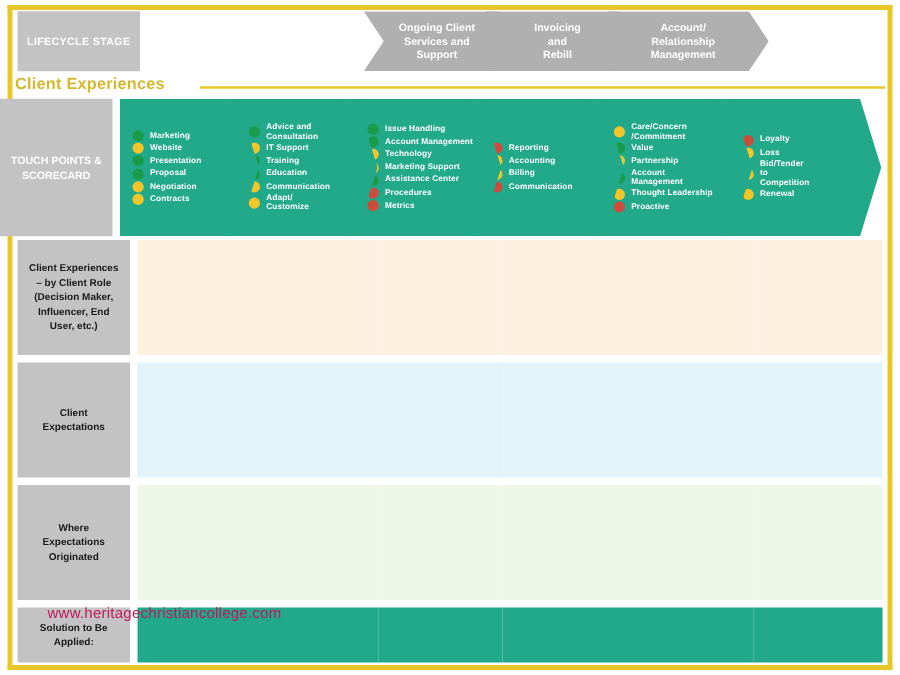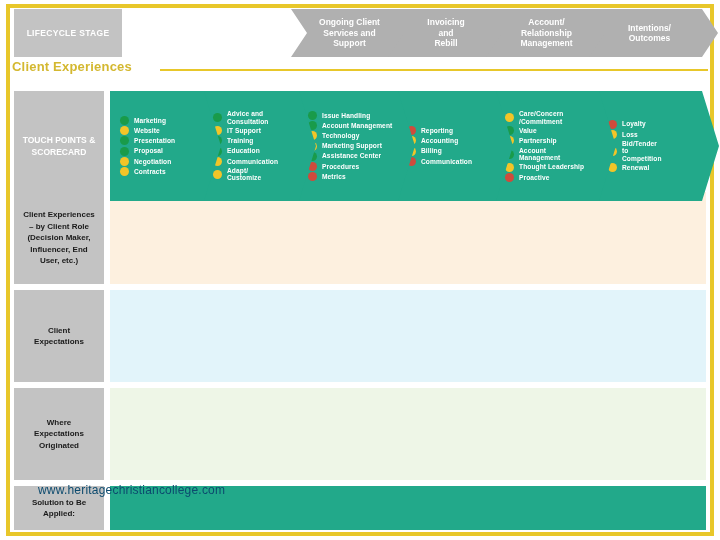--- a/index.html
+++ b/index.html
@@ -102,25 +102,24 @@
     left: 152px;
     top: 11px;
     width: 548px;
     height: 2px;
     background: #e8c72a;
   }
 
   
   #touch-band {
     position: absolute;
-    left: 14px;
+    left: 0;
     top: 79px;
     width: 692px;
     height: 110px;
-    margin-top: 12px;
   }
   .tp-head {
     position: absolute;
     top: 0;
     height: 110px;
     background: #c3c3c3;
     display: flex;
     align-items: center;
     justify-content: center;
     box-sizing: border-box;
@@ -204,51 +203,48 @@
     position: absolute;
     box-sizing: border-box;
   }
 
   
   #watermark {
     position: absolute;
     left: 38px;
     top: 483px;
     font-size: 12px;
-    color: #0c4a6e;
+    color: #be185d;
     letter-spacing: .2px;
     white-space: nowrap;
     pointer-events: none;
   }
 </style>
 </head>
 <body>
 
 <div id="slide">
 
   <div class="frame-top"></div>
   <div class="frame-bottom"></div>
   <div class="frame-left"></div>
   <div class="frame-right"></div>
 
   <div id="lifecycle-band">
-      <div class="stage-first" style="left: 0px; width: 108px;">
+      <div class="stage-first" style="left: 0px; width: 98px;">
         <div class="stage-label">LIFECYCLE STAGE</div>
       </div>
       <div class="stage-chev" style="left: 277px; width: 125px;">
         <div class="stage-label">Ongoing Client<br>Services and<br>Support</div>
       </div>
       <div class="stage-chev" style="left: 374px; width: 124px;">
         <div class="stage-label">Invoicing<br>and<br>Rebill</div>
       </div>
       <div class="stage-chev" style="left: 472px; width: 129px;">
         <div class="stage-label">Account/<br>Relationship<br>Management</div>
-      </div>
-      <div class="stage-chev" style="left: 575px; width: 129px;">
-        <div class="stage-label">Intentions/<br>Outcomes</div>
       </div>
     </div>
 
   <div id="section-title-row">
     <div id="section-title">Client Experiences</div>
     <div id="section-rule"></div>
   </div>
 
   <div id="touch-band">
       <div class="tp-head" style="left: 0px; width: 90px;">

